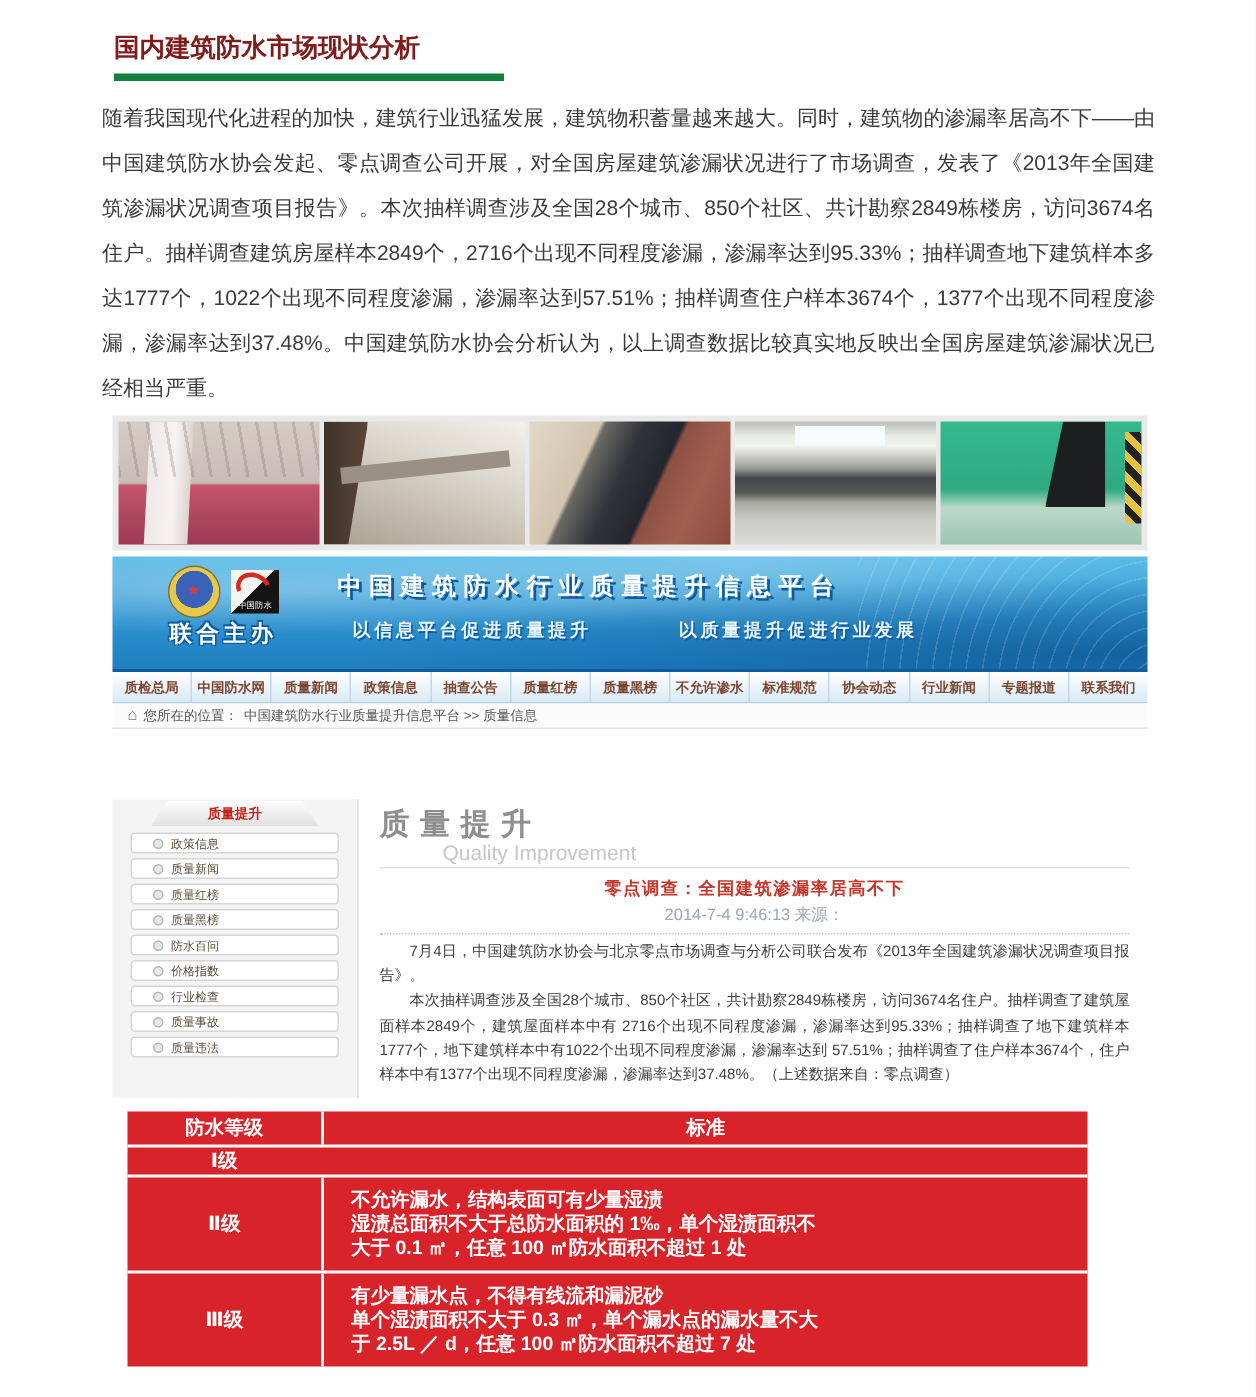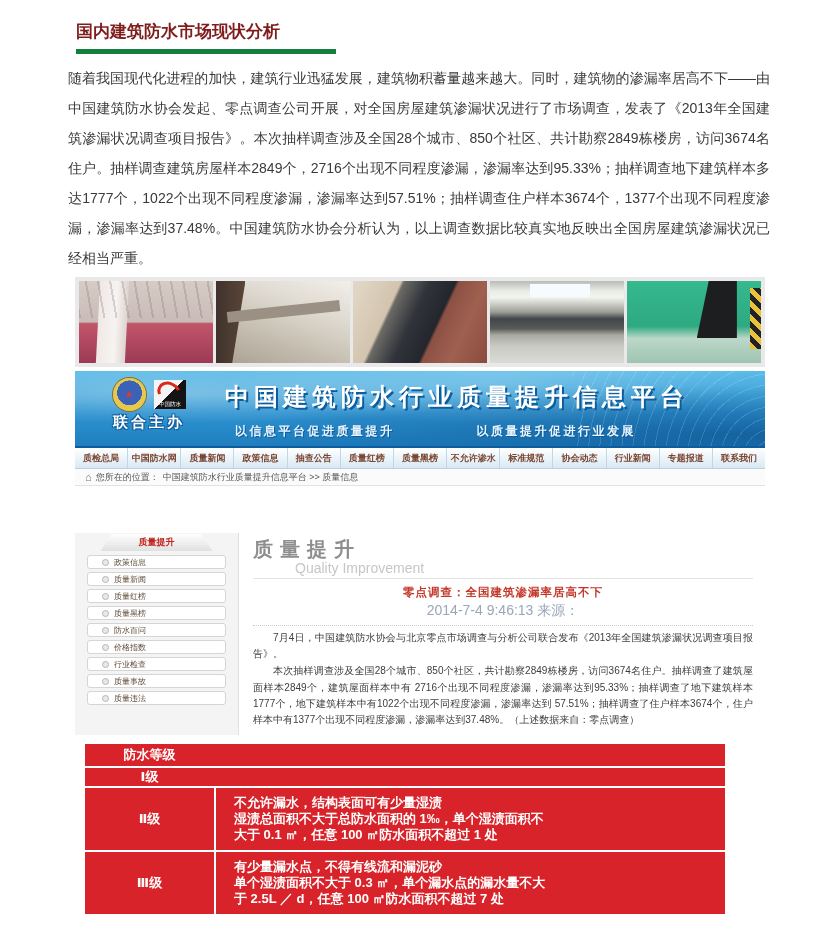--- a/index.html
+++ b/index.html
@@ -62,23 +62,23 @@
                    transform:translate(-50%,-55%); }
   .wlogo { width:32px; height:29px; background:linear-gradient(135deg,#f5f5f5 48%,#141414 48%); position:relative; }
   .wlogo::before { content:""; position:absolute; left:3px; top:2px; width:18px; height:14px;
                    border:3px solid #d42b1e; border-bottom-color:transparent; border-right-color:transparent;
                    border-radius:50%; transform:rotate(25deg); }
   .wlogo-label { position:absolute; bottom:0; left:0; right:0; text-align:center; color:#fff;
                  font-size:7px; transform:scale(.8); white-space:nowrap; }
   .unite { margin-top:2px; text-align:center; font-size:15px; font-weight:bold; color:#fff; letter-spacing:3px;
            text-shadow:1px 1px 0 #0d5c9e,-1px 1px 0 #0d5c9e,1px -1px 0 #0d5c9e,-1px -1px 0 #0d5c9e; }
   .banner-text { position:absolute; left:150px; top:10px; right:8px; z-index:2; }
-  .portal-title { font-size:24px; font-weight:bold; color:#fff; letter-spacing:5px;
+  .portal-title { font-size:16px; font-weight:bold; color:#fff; letter-spacing:5px;
                   text-shadow:2px 2px 0 #0d5c9e; white-space:nowrap; }
-  .slogans { display:flex; gap:82px; margin:10px 0 0 10px; }
+  .slogans { display:flex; gap:58px; margin:10px 0 0 10px; }
   .slogan { font-size:12px; font-weight:bold; color:#eaf6ff; letter-spacing:2.5px;
             text-shadow:1px 1px 0 #0d5c9e; white-space:nowrap; }
   .portal-nav { display:flex; height:20px; background:linear-gradient(180deg,#ffffff,#d8e9f4);
                 border-bottom:1px solid #b8d2e4; }
   .nav-item { flex:1; display:flex; align-items:center; justify-content:center; font-size:9px; font-weight:bold;
               color:#7b4631; border-right:1px solid #c3d6e4; white-space:nowrap; cursor:pointer; }
   .nav-item:last-child { border-right:none; }
   .portal-crumb { height:16px; display:flex; align-items:center; gap:4px; padding-left:10px; font-size:9px;
                   color:#555; background:#fbfbfb; border-bottom:1px solid #e3e3e3; }
   .home-icon { font-size:11px; color:#777; line-height:1; }
@@ -90,21 +90,21 @@
               padding:2px 0; }
   .side-list { padding:4px 12px; display:flex; flex-direction:column; gap:3px; }
   .side-item { height:12px; background:#fff; border:1px solid #d5d5d5; border-radius:3px; display:flex;
                align-items:center; gap:5px; padding-left:14px; font-size:8px; color:#5d4a38; cursor:pointer; }
   .dot { width:5px; height:5px; border:1px solid #b5b5b5; border-radius:50%; background:#e8e8e8; flex-shrink:0; }
   .p-content { flex:1; padding:3px 12px 6px 14px; }
   .sec-zh { font-size:20px; color:#8e8e8e; font-weight:bold; letter-spacing:7px; }
   .sec-en { font-size:14px; color:#c6c6c6; margin:-3px 0 0 42px; }
   .sec-divider { border-bottom:1px solid #e3e3e3; margin-top:2px; }
   .art-title { text-align:center; font-size:11.5px; font-weight:bold; color:#c4382b; margin-top:6px; letter-spacing:1px; cursor:pointer; }
-  .art-meta { text-align:center; font-size:14px; color:#9aa7b8; margin-top:2px; }
+  .art-meta { text-align:center; font-size:11px; color:#9aa7b8; margin-top:2px; }
   .dotline { border-top:1px dotted #c9c9c9; margin:5px 0 4px; }
   .art-p { font-size:10px; color:#3d3d3d; line-height:1.62; text-indent:2em; margin:0 0 1px; text-align:justify; }
 
   
   .grade-table { margin:9px 0 0 85px; width:640px; box-sizing:border-box; background:#d8232a; color:#fff; }
   .trow { display:flex; }
   .trow + .trow { border-top:2px solid #fff; }
   .g-c1 { width:129px; flex-shrink:0; display:flex; align-items:center; justify-content:center;
           font-size:13px; font-weight:600; }
   .g-c2 { flex:1; border-left:2px solid #fff; font-size:13px; font-weight:600; line-height:16px;
@@ -226,20 +226,21 @@
         <div class="dotline"></div>
         <p class="art-p">7月4日，中国建筑防水协会与北京零点市场调查与分析公司联合发布《2013年全国建筑渗漏状况调查项目报告》。</p>
         <p class="art-p">本次抽样调查涉及全国28个城市、850个社区，共计勘察2849栋楼房，访问3674名住户。抽样调查了建筑屋面样本2849个，建筑屋面样本中有 2716个出现不同程度渗漏，渗漏率达到95.33%；抽样调查了地下建筑样本1777个，地下建筑样本中有1022个出现不同程度渗漏，渗漏率达到 57.51%；抽样调查了住户样本3674个，住户样本中有1377个出现不同程度渗漏，渗漏率达到37.48%。（上述数据来自：零点调查）</p>
       </div>
     </div>
   </div>
 
   <div class="grade-table">
     <div class="trow thead">
       <div class="g-c1">防水等级</div>
+      <div class="g-c2">标准</div>
     </div>
     <div class="trow">
       <div class="g-c1">Ⅰ级</div>
     </div>
     <div class="trow">
       <div class="g-c1">Ⅱ级</div>
       <div class="g-c2">不允许漏水，结构表面可有少量湿渍
 湿渍总面积不大于总防水面积的 1‰，单个湿渍面积不
 大于 0.1 ㎡，任意 100 ㎡防水面积不超过 1 处</div>
     </div>

